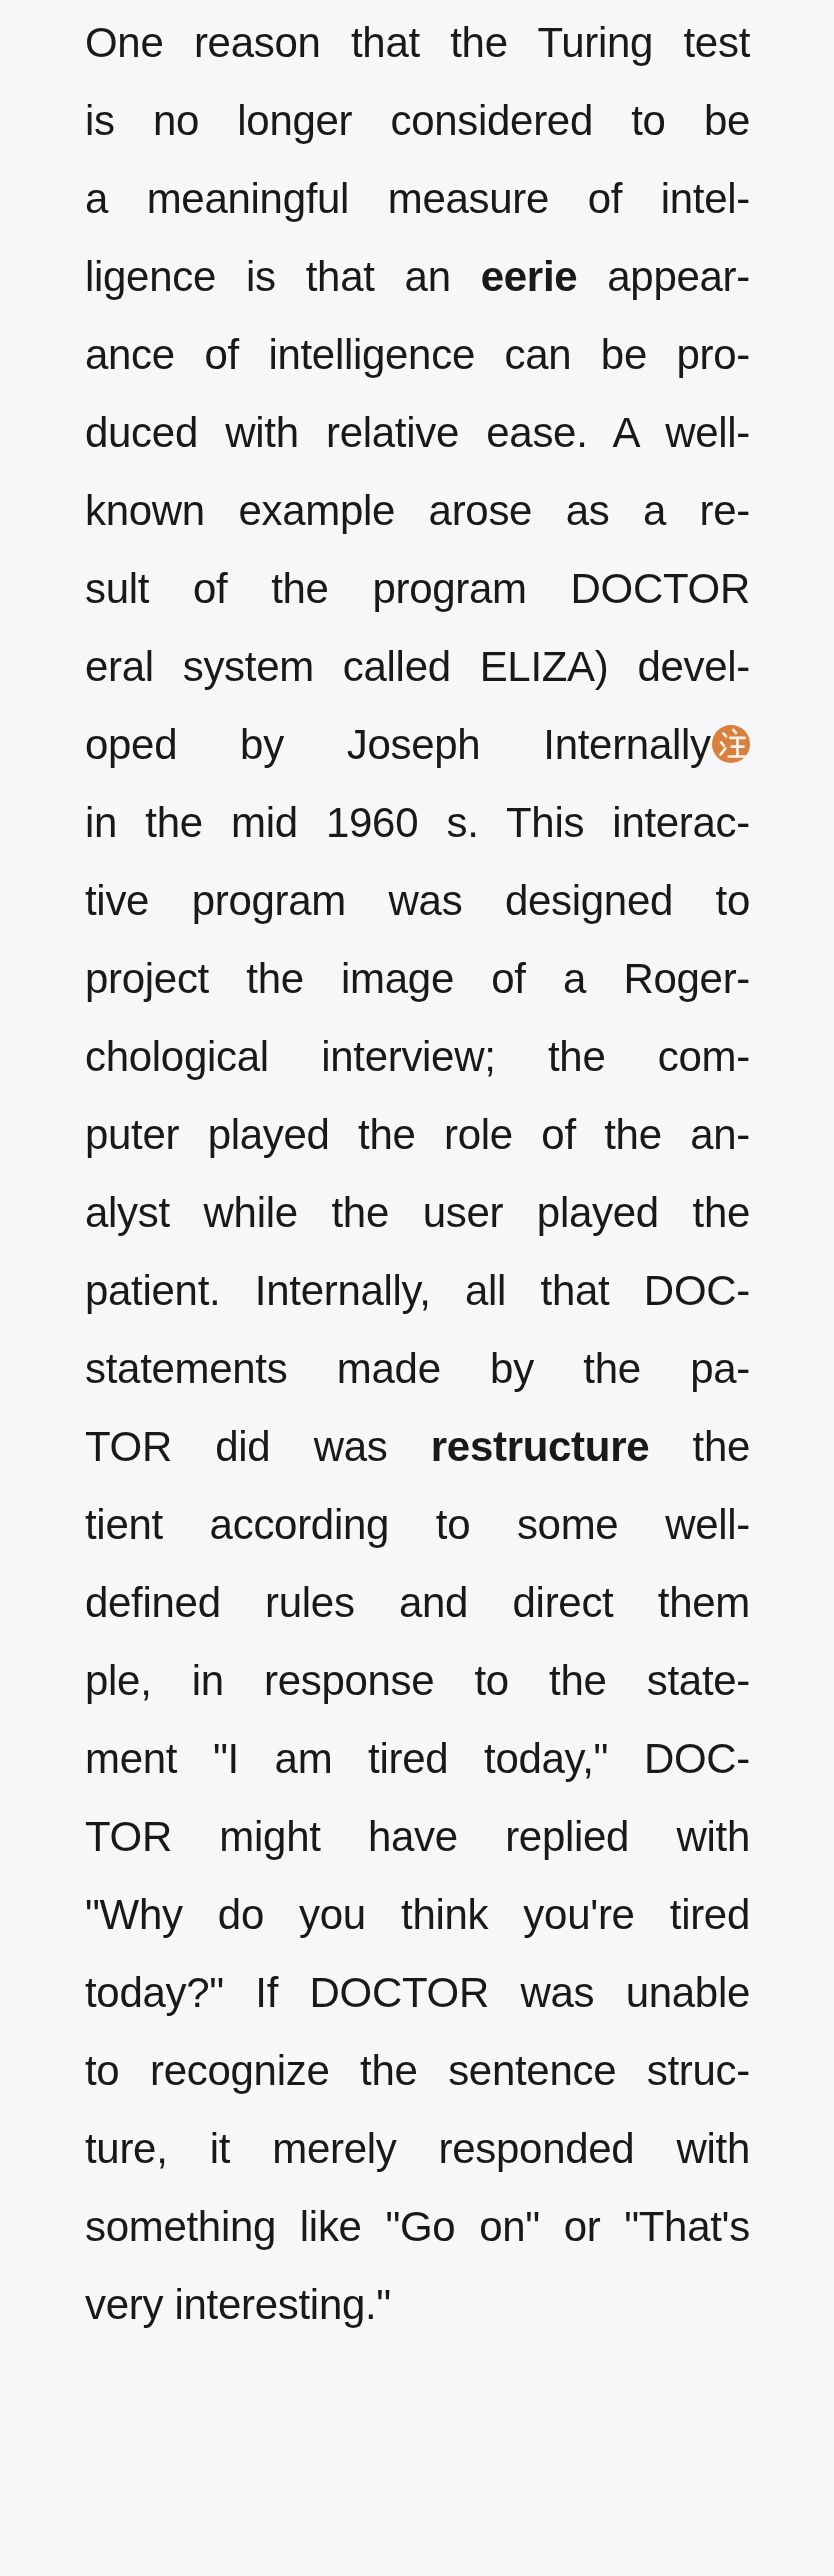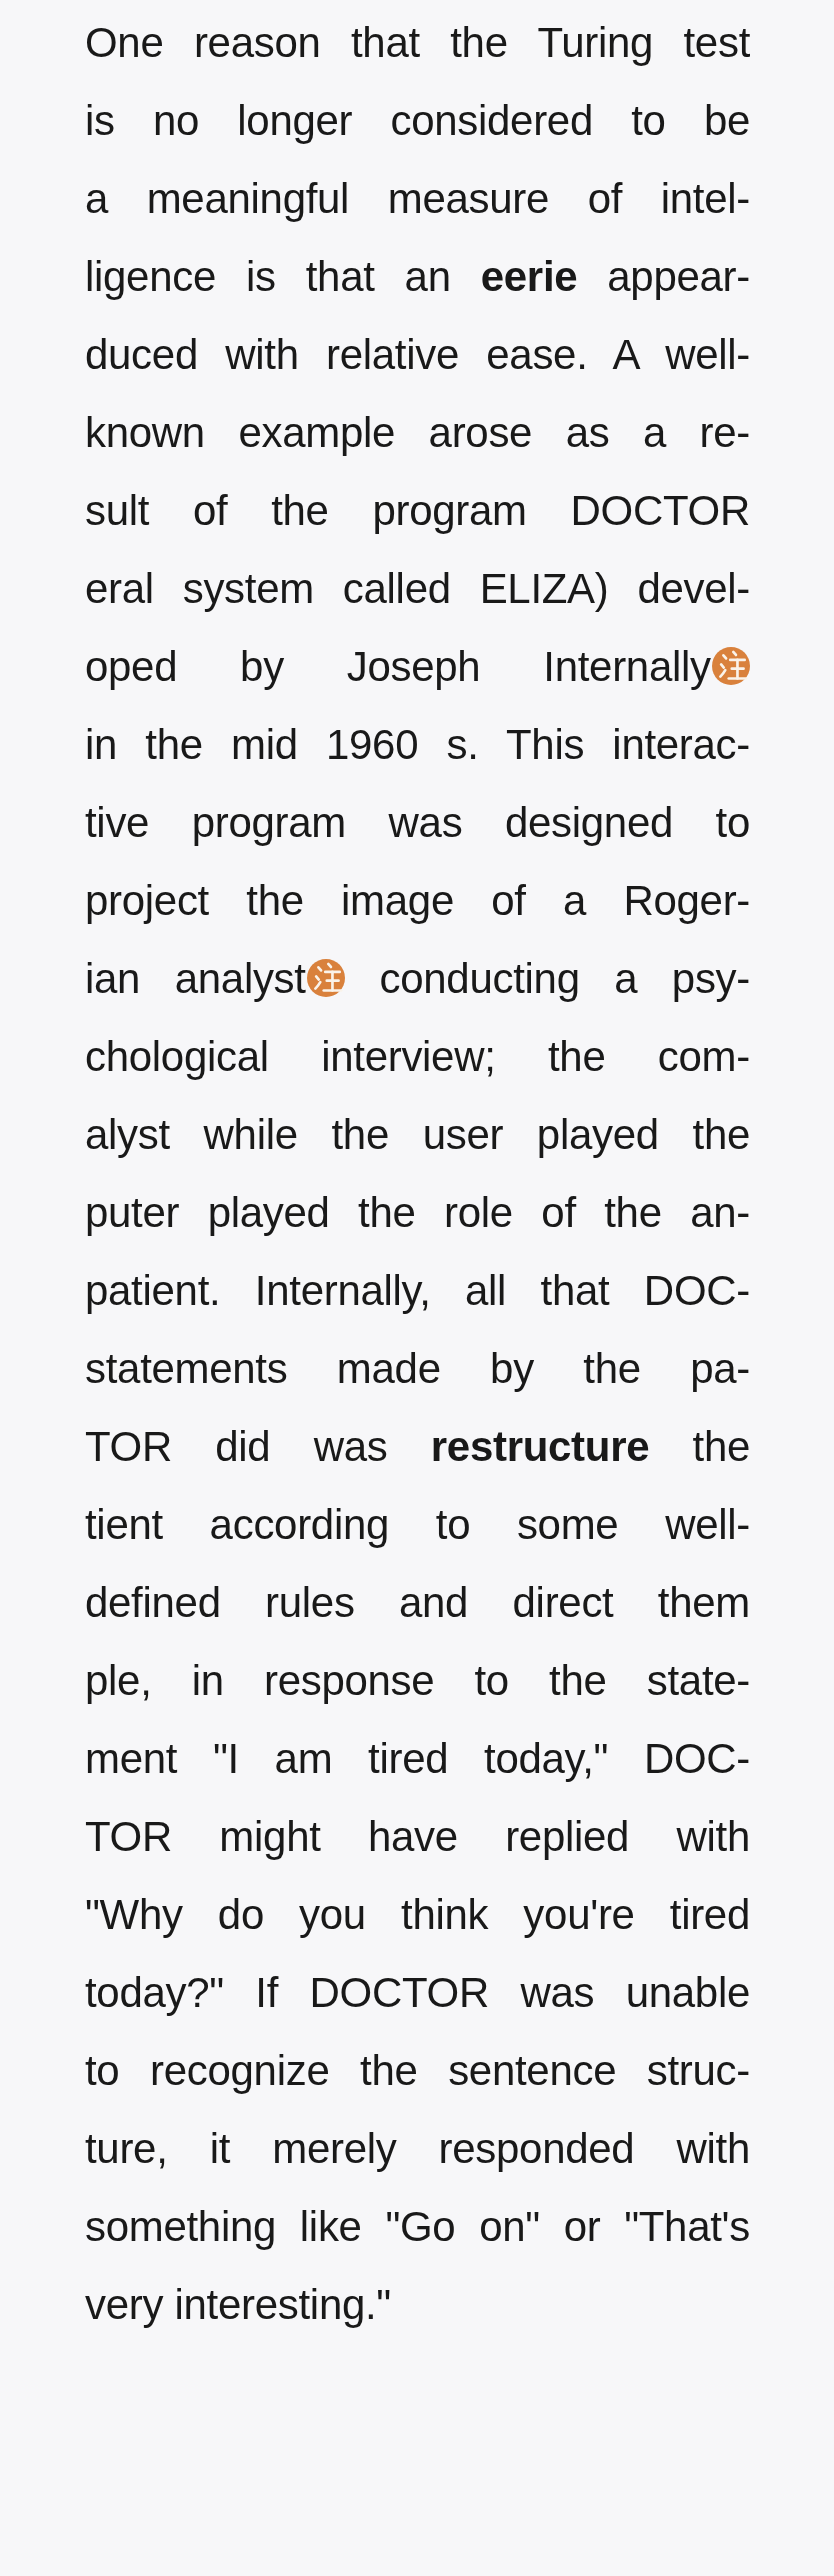--- a/index.html
+++ b/index.html
@@ -64,20 +64,21 @@
 </style>
 </head>
 <body>
 
 <main class="page">
   <div class="paragraph">
       <div class="line"><span>One reason that the Turing test</span></div>
       <div class="line"><span>is no longer considered to be</span></div>
       <div class="line"><span>a meaningful measure of intel-</span></div>
       <div class="line"><span>ligence is that an </span><b>eerie</b><span> appear-</span></div>
+      <div class="line"><span>ance of intelligence can be pro-</span></div>
       <div class="line"><span>duced with relative ease. A well-</span></div>
       <div class="line"><span>known example arose as a re-</span></div>
       <div class="line"><span>sult of the program DOCTOR</span></div>
       <div class="line"><span>eral system called ELIZA) devel-</span></div>
       <div class="line"><span>oped by Joseph Internally</span><span class="note-icon">
     <svg viewBox="0 0 100 100" aria-hidden="true">
       <g stroke="#faf3ea" stroke-width="7" stroke-linecap="round" fill="none">
 
         <path d="M30 22 L37 30"></path>
         <path d="M24 46 L31 54"></path>
@@ -87,39 +88,23 @@
         <path d="M48 34 L86 34"></path>
         <path d="M52 57 L83 57"></path>
         <path d="M44 83 L90 83"></path>
         <path d="M67 34 L67 83"></path>
       </g>
     </svg>
   </span></div>
       <div class="line"><span>in the mid 1960 s. This interac-</span></div>
       <div class="line"><span>tive program was designed to</span></div>
       <div class="line"><span>project the image of a Roger-</span></div>
-      <div class="line"><span>ian analyst</span><span class="note-icon">
-    <svg viewBox="0 0 100 100" aria-hidden="true">
-      <g stroke="#faf3ea" stroke-width="7" stroke-linecap="round" fill="none">
-
-        <path d="M30 22 L37 30"></path>
-        <path d="M24 46 L31 54"></path>
-        <path d="M22 78 C27 73 31 68 35 61"></path>
-
-        <path d="M56 13 L63 21"></path>
-        <path d="M48 34 L86 34"></path>
-        <path d="M52 57 L83 57"></path>
-        <path d="M44 83 L90 83"></path>
-        <path d="M67 34 L67 83"></path>
-      </g>
-    </svg>
-  </span><span> conducting a psy-</span></div>
       <div class="line"><span>chological interview; the com-</span></div>
+      <div class="line"><span>puter played the role of the an-</span></div>
       <div class="line"><span>alyst while the user played the</span></div>
-      <div class="line"><span>puter played the role of the an-</span></div>
       <div class="line"><span>patient. Internally, all that DOC-</span></div>
       <div class="line"><span>statements made by the pa-</span></div>
       <div class="line"><span>TOR did was </span><b>restructure</b><span> the</span></div>
       <div class="line"><span>tient according to some well-</span></div>
       <div class="line"><span>defined rules and direct them</span></div>
       <div class="line"><span>ple, in response to the state-</span></div>
       <div class="line"><span>ment "I am tired today," DOC-</span></div>
       <div class="line"><span>TOR might have replied with</span></div>
       <div class="line"><span>"Why do you think you're tired</span></div>
       <div class="line"><span>today?" If DOCTOR was unable</span></div>

